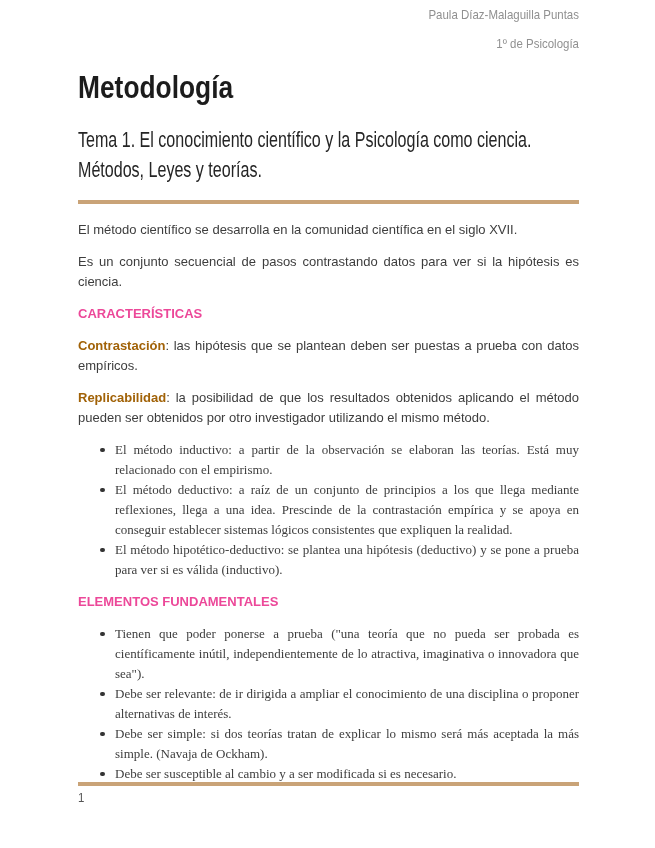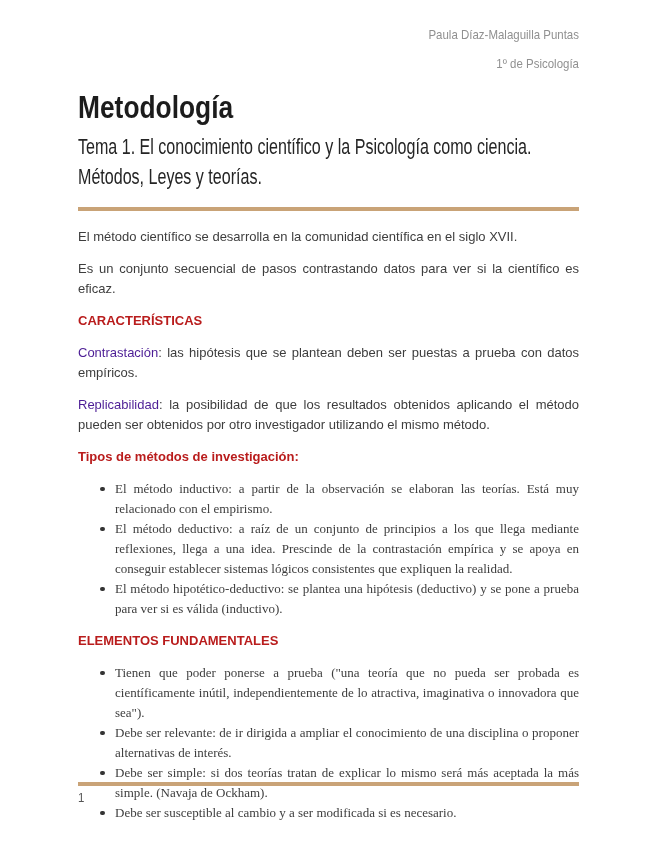--- a/index.html
+++ b/index.html
@@ -9,41 +9,41 @@
     position: relative;
     font-family: "Liberation Sans", sans-serif;
     overflow: hidden;
   }
   .content {
     position: absolute;
     left: 78px; top: 0;
     width: 501px;
   }
   
-  .doc-header { padding-top: 20px; text-align: right; }
+  .doc-header { padding-top: 0; text-align: right; }
   .header-line {
     font-size: 13.5px;
     line-height: 29px;
     color: #909090;
     white-space: nowrap;
     transform: scaleX(0.85);
     transform-origin: 100% 50%;
   }
   
   .doc-title {
     margin-top: 14px;
     font-size: 31px;
     font-weight: bold;
     line-height: 32px;
     color: #1c1c1c;
     white-space: nowrap;
     transform: scaleX(0.85);
     transform-origin: 0 50%;
   }
-  .doc-subtitle { margin-top: 8px; }
+  .doc-subtitle { margin-top: 21px; }
   .subtitle-line {
     font-size: 22px;
     line-height: 30px;
     font-weight: 400;
     color: #252525;
     white-space: nowrap;
     transform: scaleX(0.73);
     transform-origin: 0 50%;
   }
   .divider {
@@ -55,25 +55,25 @@
   .doc-body {
     margin-top: 16px;
     font-size: 13px;
     line-height: 20px;
     color: #3d3d3d;
     text-align: justify;
   }
   .doc-body p { margin: 0 0 12px 0; }
   .section-heading {
     font-weight: bold;
-    color: #b91c1c;
+    color: #ec4899;
     margin: 0 0 12px 0;
     text-align: left;
   }
-  .term { font-weight: normal; color: #4c1d95; }
+  .term { font-weight: bold; color: #a16207; }
   ul.bullets {
     list-style: none;
     margin: 0 0 12px 0;
     padding-left: 37px;
     font-family: Liberation Serif, serif;
   }
   ul.bullets li {
     position: relative;
     margin: 0;
     text-align: justify;
@@ -117,29 +117,28 @@
   <div class="doc-subtitle">
     <div class="subtitle-line">Tema 1. El conocimiento científico y la Psicología como ciencia.</div>
     <div class="subtitle-line">Métodos, Leyes y teorías.</div>
   </div>
 
   <div class="divider"></div>
 
   <div class="doc-body">
 
     <p>El método científico se desarrolla en la comunidad científica en el siglo XVII.</p>
-    <p>Es un conjunto secuencial de pasos contrastando datos para ver si la científico es eficaz.</p>
+    <p>Es un conjunto secuencial de pasos contrastando datos para ver si la hipótesis es ciencia.</p>
 
     <div class="section-heading">CARACTERÍSTICAS</div>
 
     <p><span class="term">Contrastación</span><span>: las hipótesis que se plantean deben ser puestas a prueba con datos empíricos.</span></p>
 
     <p><span class="term">Replicabilidad</span><span>: la posibilidad de que los resultados obtenidos aplicando el método pueden ser obtenidos por otro investigador utilizando el mismo método.</span></p>
 
-    <div class="section-heading">Tipos de métodos de investigación:</div>
 
     <ul class="bullets">
       <li><span class="bullet-dot"></span><span>El método inductivo: a partir de la observación se elaboran las teorías. Está muy relacionado con el empirismo.</span></li>
       <li><span class="bullet-dot"></span><span>El método deductivo: a raíz de un conjunto de principios a los que llega mediante reflexiones, llega a una idea. Prescinde de la contrastación empírica y se apoya en conseguir establecer sistemas lógicos consistentes que expliquen la realidad.</span></li>
       <li><span class="bullet-dot"></span><span>El método hipotético-deductivo: se plantea una hipótesis (deductivo) y se pone a prueba para ver si es válida (inductivo).</span></li>
     </ul>
 
     <div class="section-heading">ELEMENTOS FUNDAMENTALES</div>
 
     <ul class="bullets">

